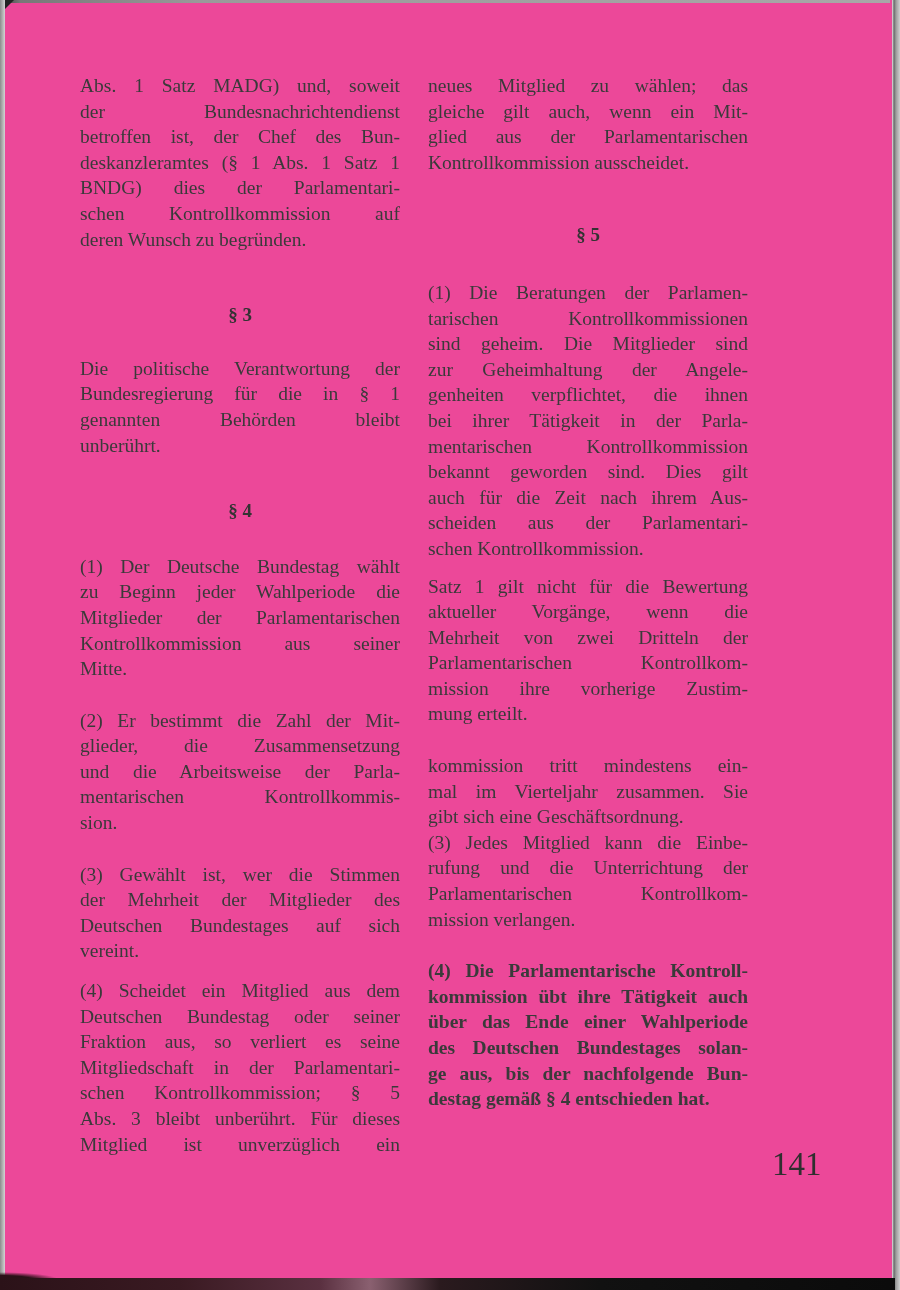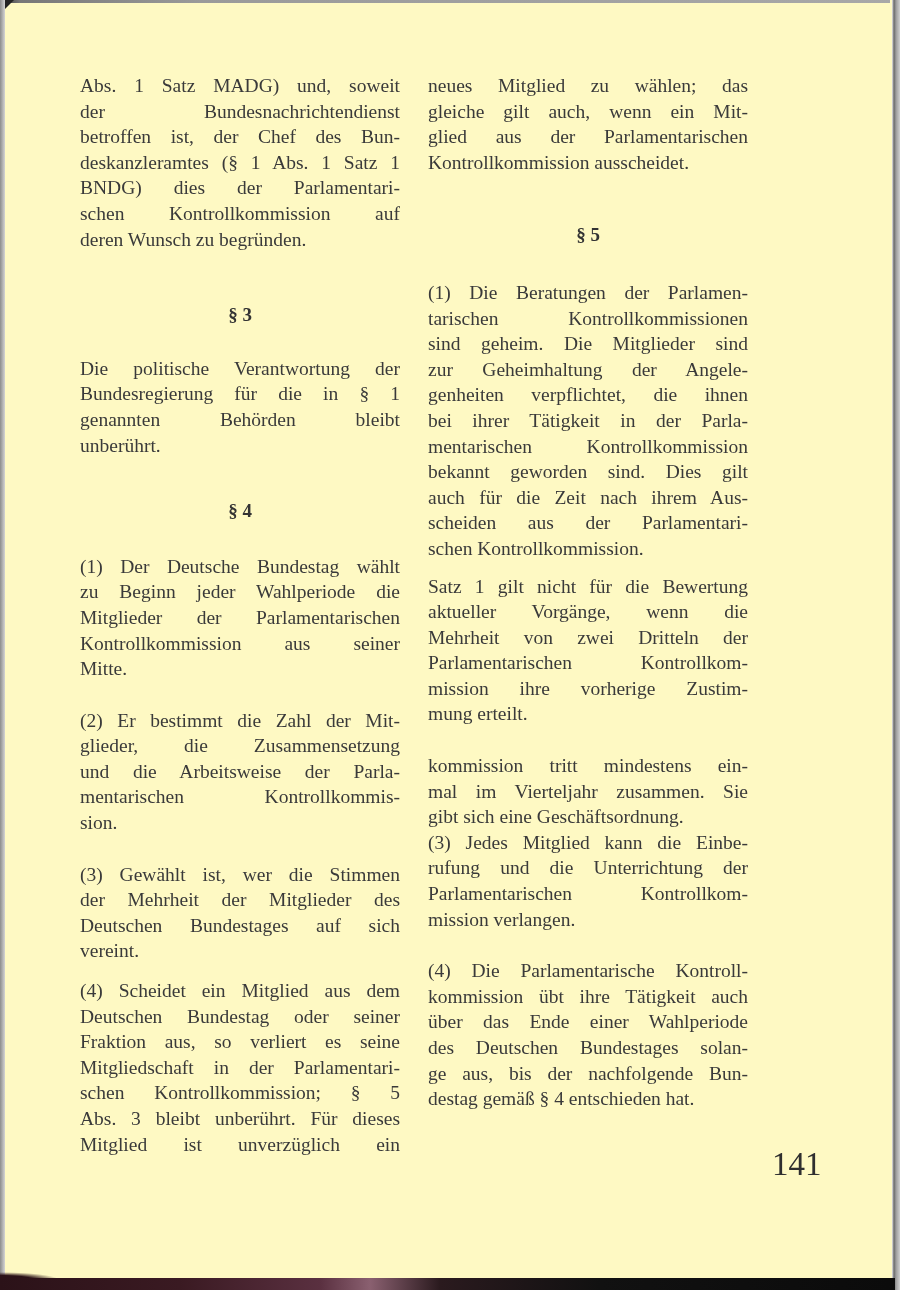--- a/index.html
+++ b/index.html
@@ -7,21 +7,21 @@
       padding: 0;
       width: 900px;
       height: 1290px;
       overflow: hidden;
       background: #ffffff;
     }
     .page {
       position: relative;
       width: 900px;
       height: 1290px;
-      background: #fef9c3;
+      background: #ec4899;
       overflow: hidden;
     }
     
     .edge-top {
       position: absolute;
       left: 0; top: 0;
       width: 890px; height: 3px;
       background: linear-gradient(to right, #333 0, #777 20px, #9a9a9a 200px, #a8a8a8 900px);
     }
     .corner-tl {
@@ -208,21 +208,21 @@
       <span class="line last">gibt sich eine Geschäftsordnung.</span>
     </p>
 
     <p class="para" style="">
       <span class="line">(3) Jedes Mitglied kann die Einbe-</span>
       <span class="line">rufung und die Unterrichtung der</span>
       <span class="line">Parlamentarischen Kontrollkom-</span>
       <span class="line last">mission verlangen.</span>
     </p>
 
-    <p class="para" style="margin-top:26px;">
+    <p class="para" style="margin-top:26px;font-weight:bold;">
       <span class="line">(4) Die Parlamentarische Kontroll-</span>
       <span class="line">kommission übt ihre Tätigkeit auch</span>
       <span class="line">über das Ende einer Wahlperiode</span>
       <span class="line">des Deutschen Bundestages solan-</span>
       <span class="line">ge aus, bis der nachfolgende Bun-</span>
       <span class="line last">destag gemäß § 4 entschieden hat.</span>
     </p>
   </div>
 
   <div class="page-number">141</div>

